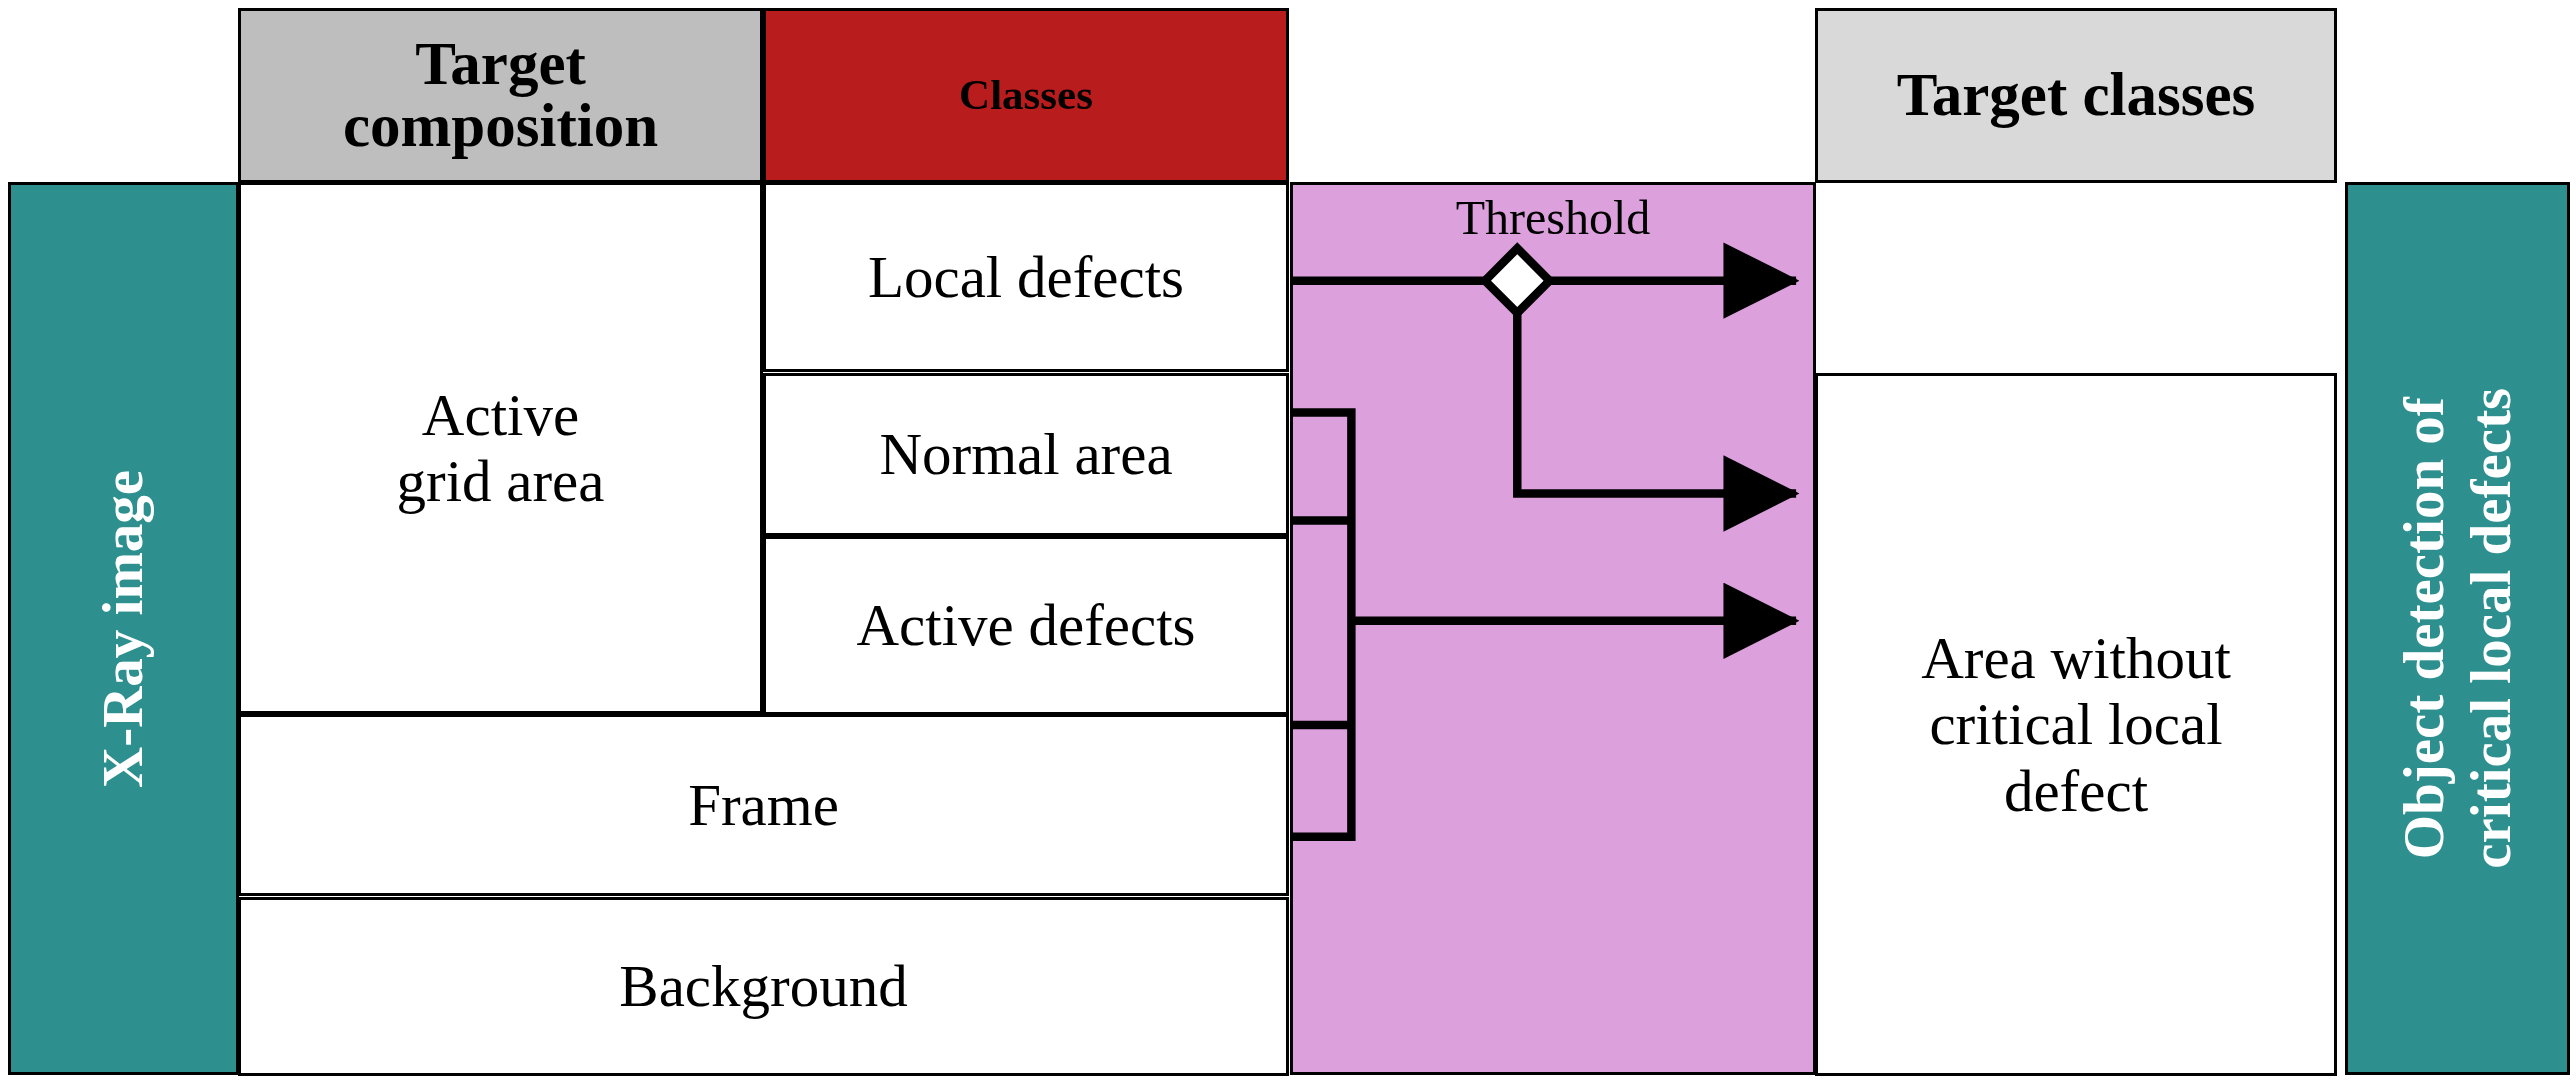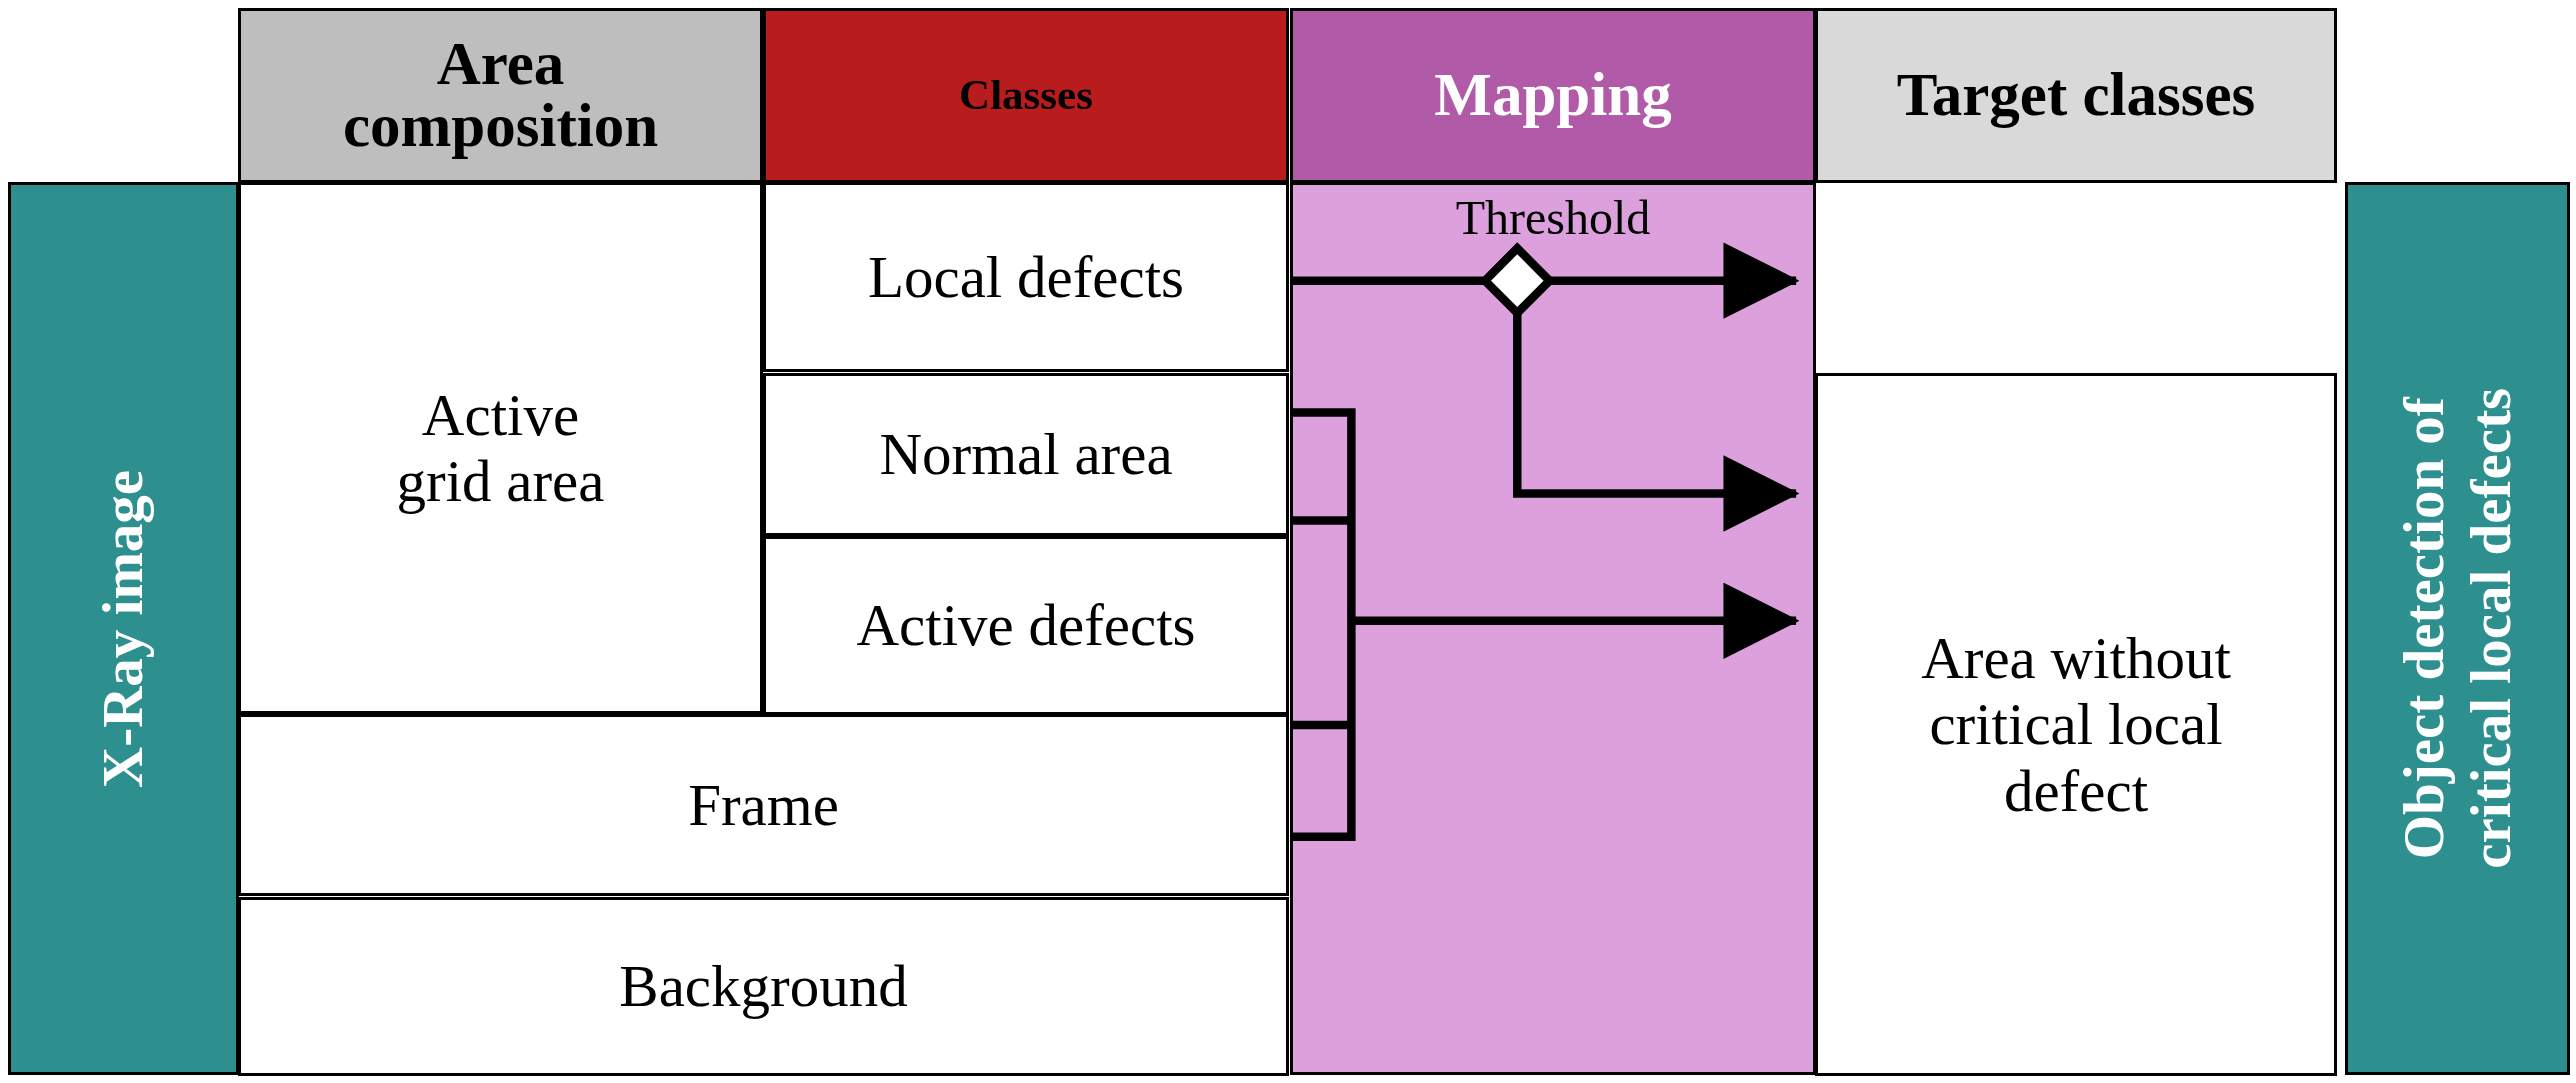--- a/index.html
+++ b/index.html
@@ -43,28 +43,25 @@
   
   #cell-critical {left:1815px; top:182px;  width:522px; height:190px;}
   #cell-areawo   {left:1815px; top:373px;  width:522px; height:703px;}
 </style>
 </head>
 <body>
 
 <div id="stage">
 
   <div class="cell bd hdr" id="hdr-comp">
-    <span class="ml" style="white-space: pre-line;">Area
+    <span class="ml" style="white-space: pre-line;">Target
 composition</span>
   </div>
   <div class="cell bd hdr" id="hdr-class">
     <span class="ml" style="white-space: pre-line;">Classes</span>
-  </div>
-  <div class="cell bd hdr" id="hdr-map">
-    <span class="ml" style="white-space: pre-line;">Mapping</span>
   </div>
   <div class="cell bd hdr" id="hdr-target">
     <span class="ml" style="white-space: pre-line;">Target classes</span>
   </div>
 
   <div class="cell bd teal" id="side-left">
     <span class="vtext">X-Ray image</span>
   </div>
 
   <div class="cell bd teal" id="side-right">

